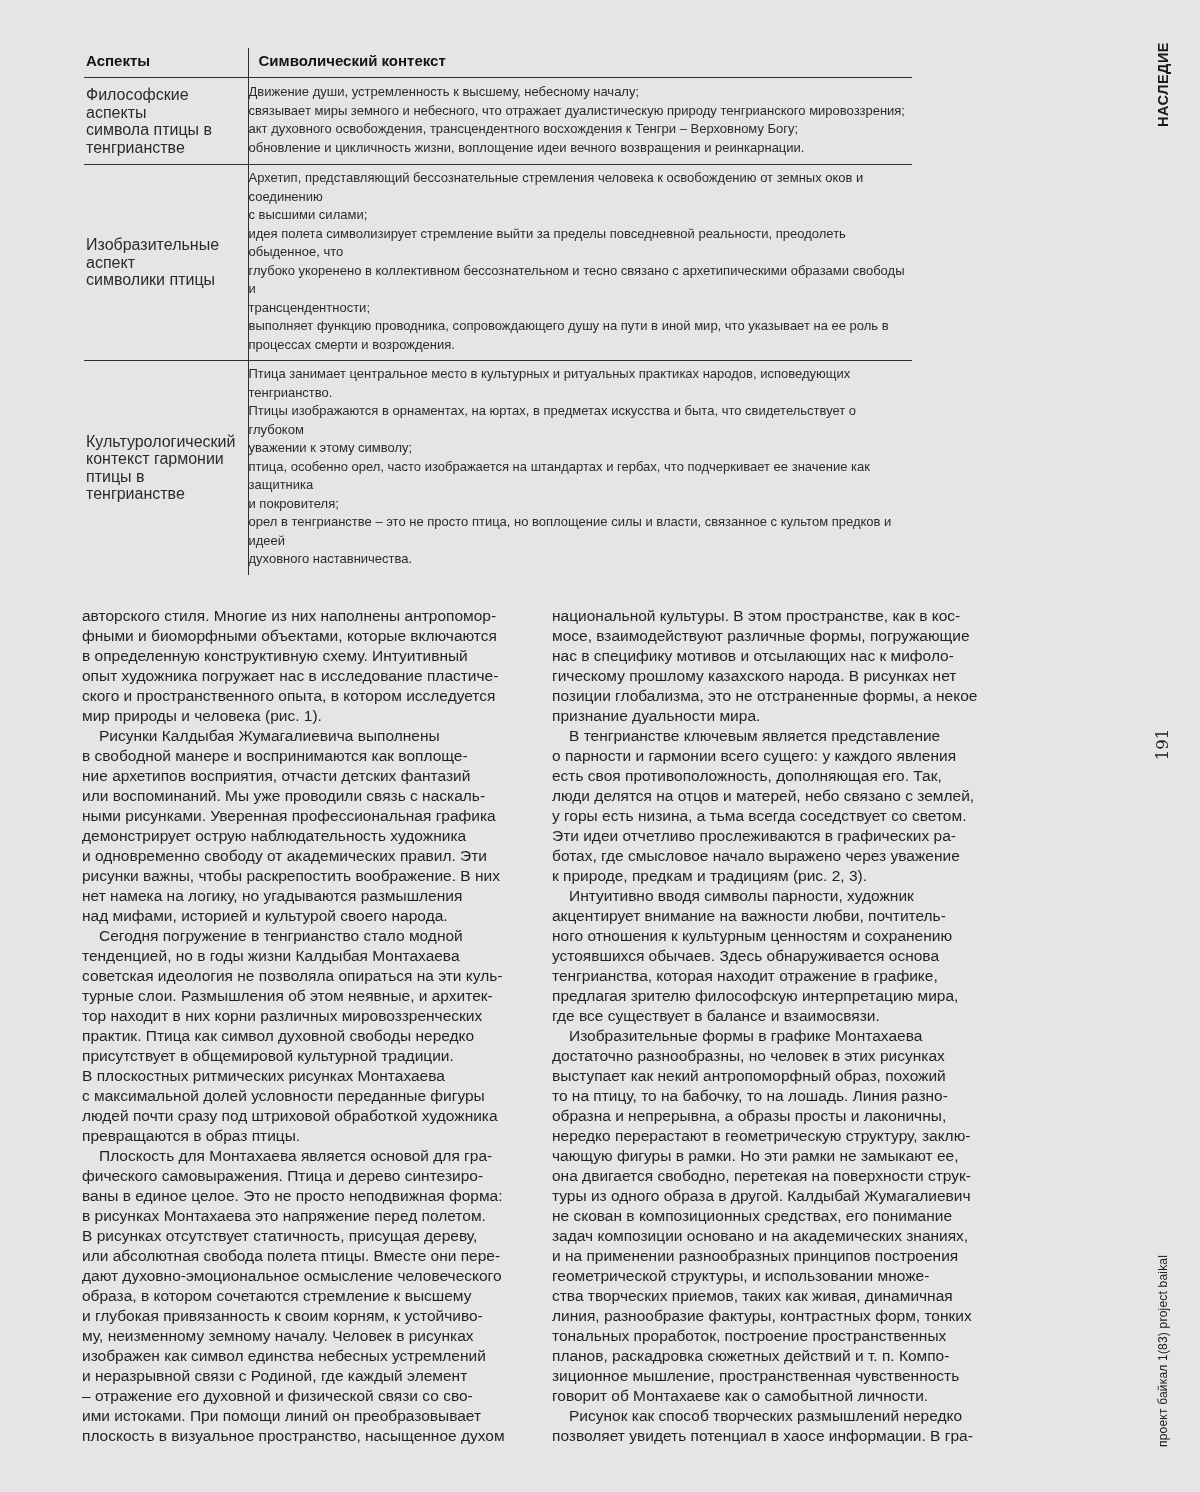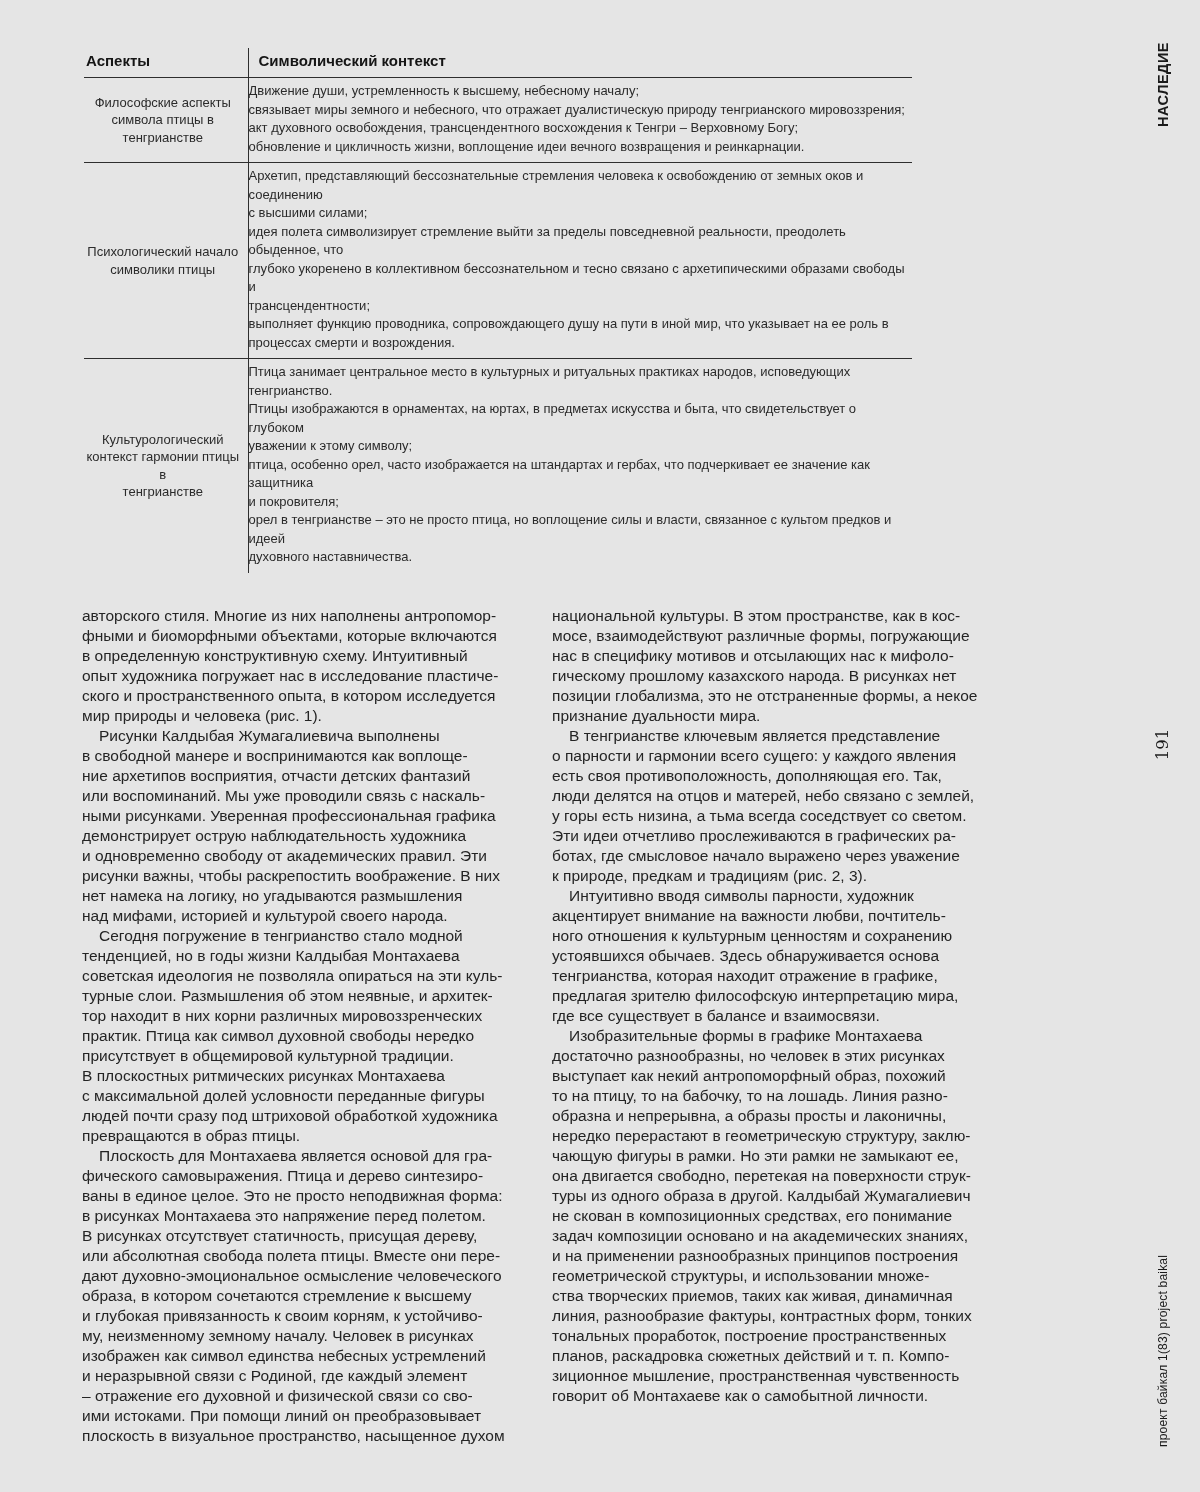--- a/index.html
+++ b/index.html
@@ -36,24 +36,23 @@
   .aspects-table col.c2 { width: 664px; }
   .aspects-table th:first-child,
   .aspects-table td:first-child { border-right: 1.5px solid #2e2e2e; }
   .aspects-table tbody tr:not(:last-child) td { border-bottom: 1.5px solid #2e2e2e; }
   .aspects-table td {
     vertical-align: middle;
     white-space: pre-line;
     color: #2b2b2b;
   }
   .aspects-table td.aspect-cell {
-    font-size: 13px;
+    font-size: 16px;
     line-height: 17.5px;
     padding: 8px 8px 8px 2px;
-    text-align: center;
   }
   .aspects-table td.context-cell {
     font-size: 13px;
     line-height: 18.5px;
     padding: 4px 6px 6px 0;
   }
 
   
   .col {
     position: absolute;
@@ -111,21 +110,21 @@
       <tr>
         <td class="aspect-cell">Философские аспекты
 символа птицы в
 тенгрианстве</td>
         <td class="context-cell">Движение души, устремленность к высшему, небесному началу;
 связывает миры земного и небесного, что отражает дуалистическую природу тенгрианского мировоззрения;
 акт духовного освобождения, трансцендентного восхождения к Тенгри – Верховному Богу;
 обновление и цикличность жизни, воплощение идеи вечного возвращения и реинкарнации.</td>
       </tr>
       <tr>
-        <td class="aspect-cell">Психологический начало
+        <td class="aspect-cell">Изобразительные аспект
 символики птицы</td>
         <td class="context-cell">Архетип, представляющий бессознательные стремления человека к освобождению от земных оков и соединению
 с высшими силами;
 идея полета символизирует стремление выйти за пределы повседневной реальности, преодолеть обыденное, что
 глубоко укоренено в коллективном бессознательном и тесно связано с архетипическими образами свободы и
 трансцендентности;
 выполняет функцию проводника, сопровождающего душу на пути в иной мир, что указывает на ее роль в
 процессах смерти и возрождения.</td>
       </tr>
       <tr>
@@ -222,19 +221,21 @@
 не скован в композиционных средствах, его понимание
 задач композиции основано и на академических знаниях,
 и на применении разнообразных принципов построения
 геометрической структуры, и использовании множе-
 ства творческих приемов, таких как живая, динамичная
 линия, разнообразие фактуры, контрастных форм, тонких
 тональных проработок, построение пространственных
 планов, раскадровка сюжетных действий и т. п. Компо-
 зиционное мышление, пространственная чувственность
 говорит об Монтахаеве как о самобытной личности.</p>
+    <p class="indent">Рисунок как способ творческих размышлений нередко
+позволяет увидеть потенциал в хаосе информации. В гра-</p>
   </div>
 
   <div class="rot section-label">НАСЛЕДИЕ</div>
   <div class="rot page-number">191</div>
   <div class="rot journal-label">проект байкал 1(83) project baikal</div>
 
 </div>
 
 </body></html>

